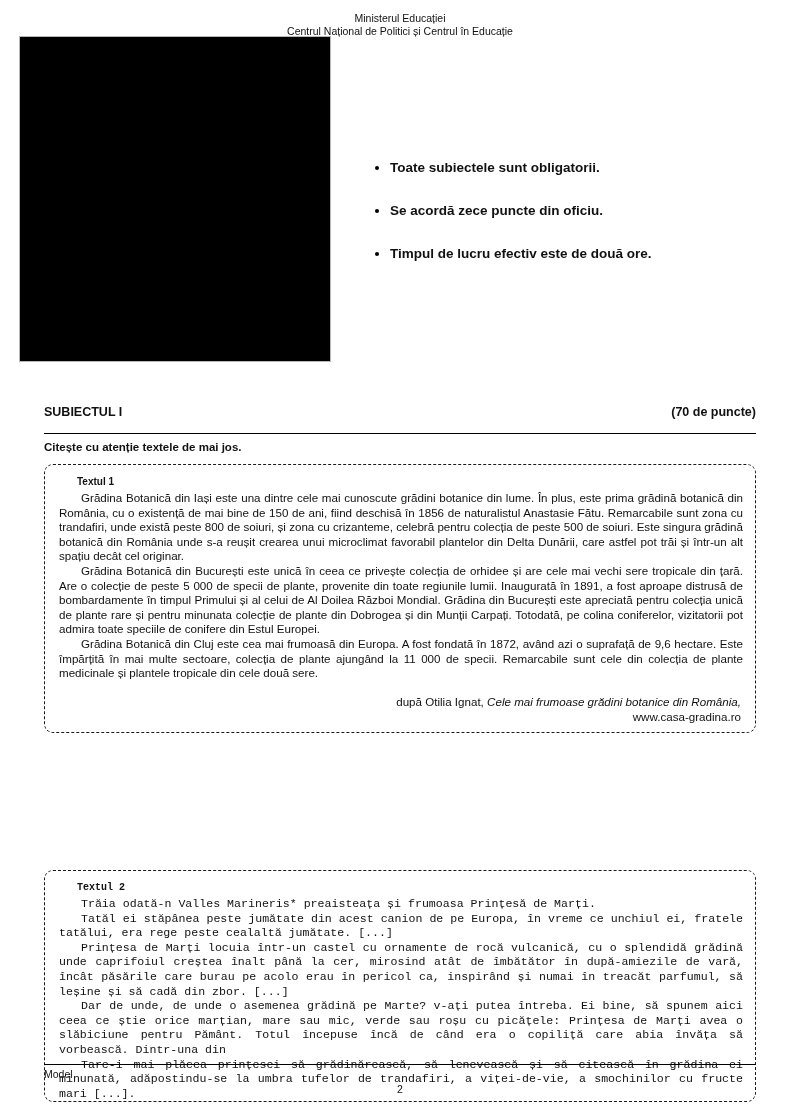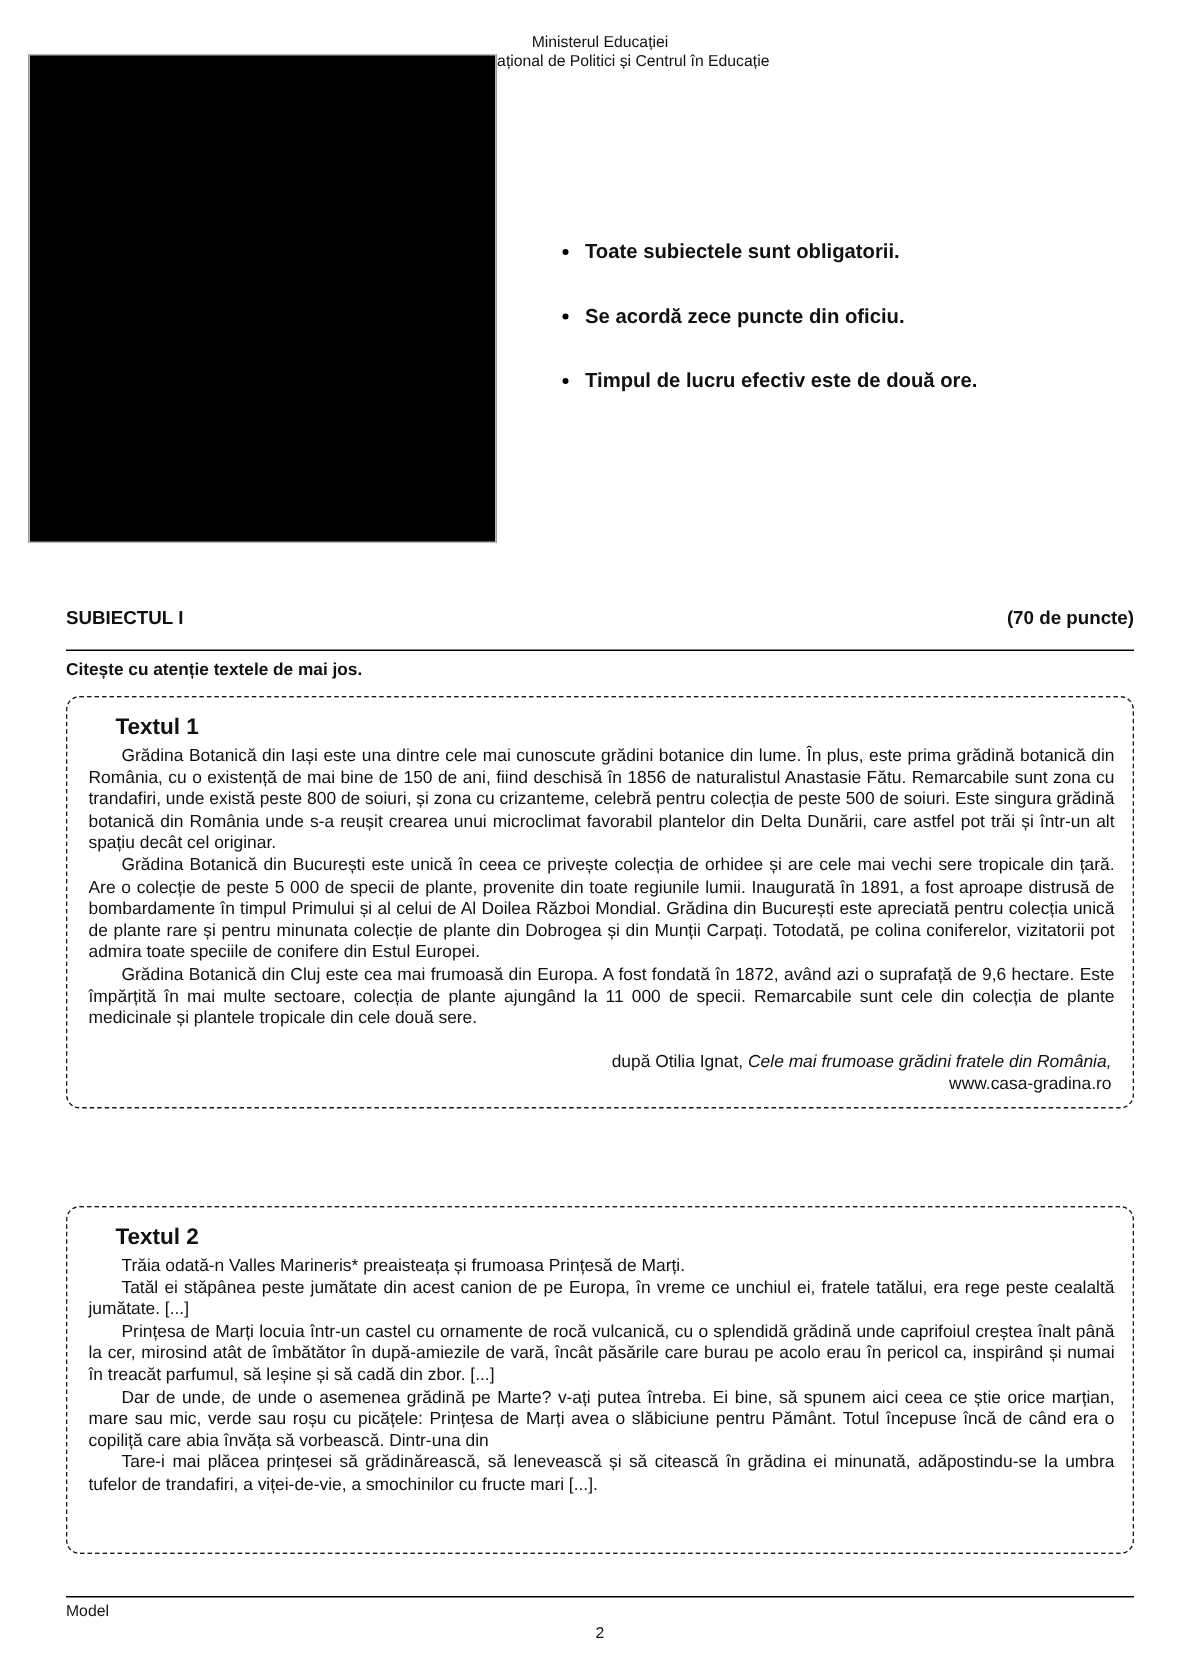--- a/index.html
+++ b/index.html
@@ -14,21 +14,21 @@
     overflow: hidden;
   }
 
   .page { position: relative; width: 800px; height: 1110px; padding: 0; }
 
   
   .header {
     text-align: center;
     font-size: 10.5px;
     line-height: 13px;
-    padding-top: 22px;
+    padding-top: 12px;
     font-weight: 400;
   }
   .header .line { display: block; }
 
   
   .black-box {
     position: absolute;
     left: 19px;
     top: 36px;
     width: 312px;
@@ -92,24 +92,24 @@
   
   .text-box {
     position: absolute;
     left: 44px;
     width: 712px;
     border: 1.3px dashed #1a1a1a;
     border-radius: 9px;
     padding: 8px 12px 8px 14px;
   }
   #box1 { top: 464px; }
-  #box2 { top: 804px; height: 232px; overflow: hidden; }
+  #box2 { top: 870px; height: 232px; overflow: hidden; font-family: Liberation Mono, monospace; }
 
   .box-title {
-    font-size: 15px;
+    font-size: 10px;
     font-weight: bold;
     margin: 3px 0 4px 18px;
   }
 
   .para {
     font-size: 11.6px;
     line-height: 14.6px;
     text-align: justify;
     text-indent: 22px;
     margin: 0;
@@ -178,21 +178,21 @@
   </div>
 
   <div class="read-instruction">Citește cu atenție textele de mai jos.</div>
 
   <div class="text-box" id="box1">
     <div class="box-title">Textul 1</div>
     <p class="para">Grădina Botanică din Iași este una dintre cele mai cunoscute grădini botanice din lume. În plus, este prima grădină botanică din România, cu o existență de mai bine de 150 de ani, fiind deschisă în 1856 de naturalistul Anastasie Fătu. Remarcabile sunt zona cu trandafiri, unde există peste 800 de soiuri, și zona cu crizanteme, celebră pentru colecția de peste 500 de soiuri. Este singura grădină botanică din România unde s-a reușit crearea unui microclimat favorabil plantelor din Delta Dunării, care astfel pot trăi și într-un alt spațiu decât cel originar.</p>
     <p class="para">Grădina Botanică din București este unică în ceea ce privește colecția de orhidee și are cele mai vechi sere tropicale din țară. Are o colecție de peste 5 000 de specii de plante, provenite din toate regiunile lumii. Inaugurată în 1891, a fost aproape distrusă de bombardamente în timpul Primului și al celui de Al Doilea Război Mondial. Grădina din București este apreciată pentru colecția unică de plante rare și pentru minunata colecție de plante din Dobrogea și din Munții Carpați. Totodată, pe colina coniferelor, vizitatorii pot admira toate speciile de conifere din Estul Europei.</p>
     <p class="para">Grădina Botanică din Cluj este cea mai frumoasă din Europa. A fost fondată în 1872, având azi o suprafață de 9,6 hectare. Este împărțită în mai multe sectoare, colecția de plante ajungând la 11 000 de specii. Remarcabile sunt cele din colecția de plante medicinale și plantele tropicale din cele două sere.</p>
     <div class="attribution">
-      <span>după Otilia Ignat, </span><span class="src-title">Cele mai frumoase grădini fratele din România,</span>
+      <span>după Otilia Ignat, </span><span class="src-title">Cele mai frumoase grădini botanice din România,</span>
       <span class="url">www.casa-gradina.ro</span>
     </div>
   </div>
 
   <div class="text-box" id="box2">
     <div class="box-title">Textul 2</div>
     <p class="para">Trăia odată-n Valles Marineris* preaisteața și frumoasa Prințesă de Marți.</p>
     <p class="para">Tatăl ei stăpânea peste jumătate din acest canion de pe Europa, în vreme ce unchiul ei, fratele tatălui, era rege peste cealaltă jumătate. [...]</p>
     <p class="para">Prințesa de Marți locuia într-un castel cu ornamente de rocă vulcanică, cu o splendidă grădină unde caprifoiul creștea înalt până la cer, mirosind atât de îmbătător în după-amiezile de vară, încât păsările care burau pe acolo erau în pericol ca, inspirând și numai în treacăt parfumul, să leșine și să cadă din zbor. [...]</p>
     <p class="para">Dar de unde, de unde o asemenea grădină pe Marte? v-ați putea întreba. Ei bine, să spunem aici ceea ce știe orice marțian, mare sau mic, verde sau roșu cu picățele: Prințesa de Marți avea o slăbiciune pentru Pământ. Totul începuse încă de când era o copiliță care abia învăța să vorbească. Dintr-una din</p>

